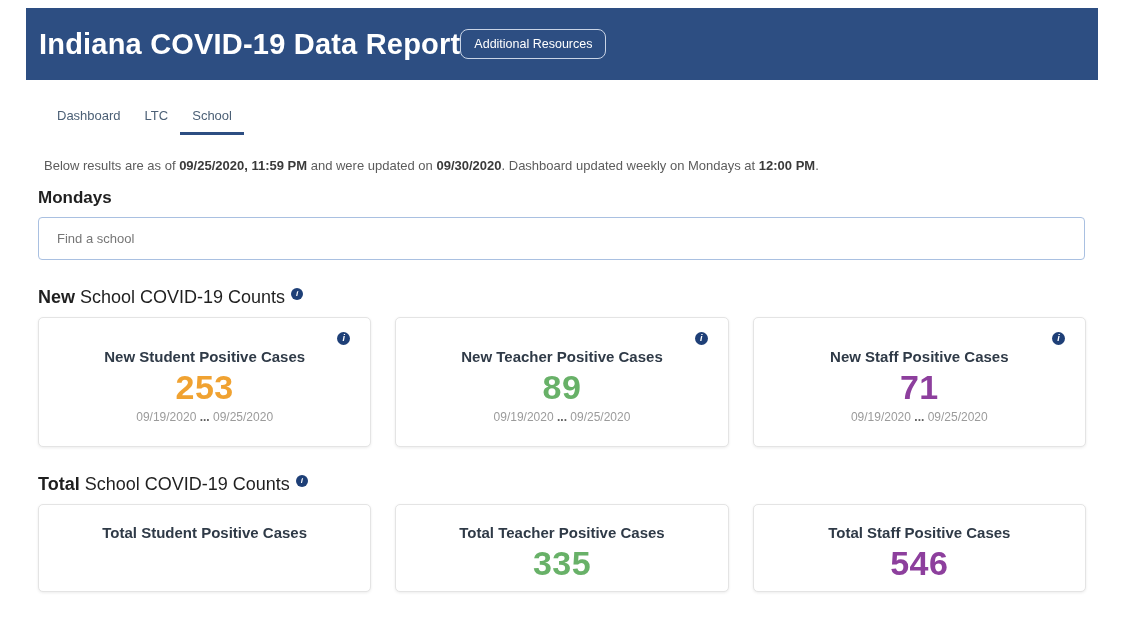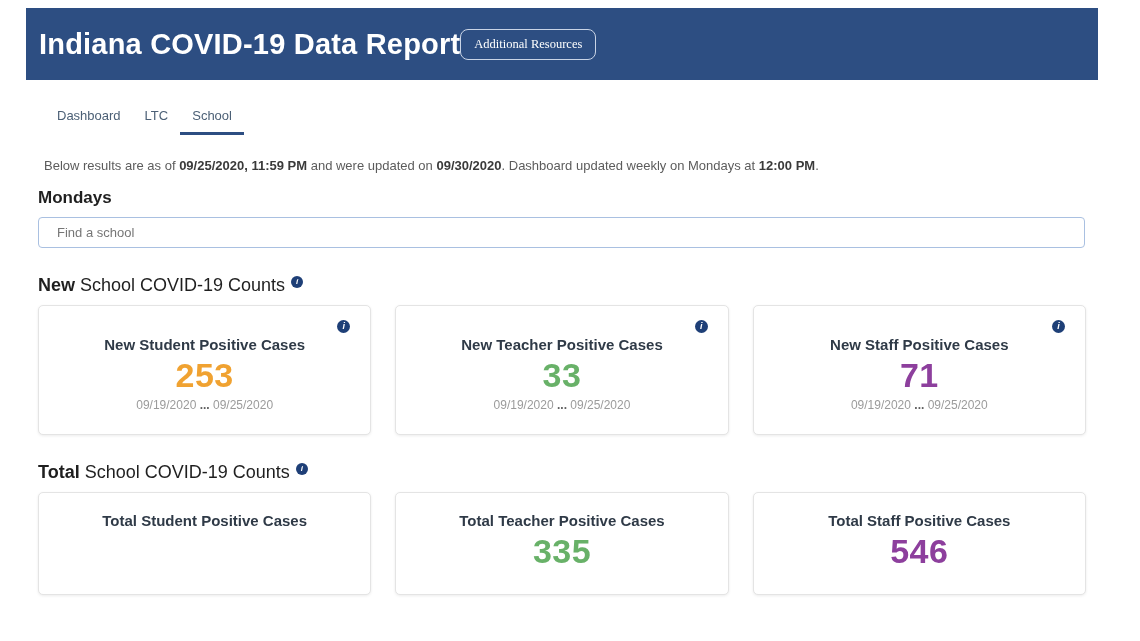--- a/index.html
+++ b/index.html
@@ -25,21 +25,21 @@
     font-size: 29px;
     font-weight: bold;
     letter-spacing: 0.2px;
   }
   .resources-btn {
     background: transparent;
     border: 1px solid #c9d4e6;
     border-radius: 8px;
     color: #ffffff;
     font-size: 12.5px;
-    font-family: Liberation Serif, serif;
+    font-family: Liberation Sans, sans-serif;
     padding: 7px 13px;
     cursor: pointer;
   }
 
   
   .tabs {
     margin: 28px 0 0 45px;
     display: flex;
   }
   .tab {
@@ -64,21 +64,21 @@
   .filters-heading {
     margin: 15px 0 0 38px;
     font-size: 17px;
     font-weight: bold;
     color: #1f1f1f;
   }
   .search-input {
     display: block;
     margin: 9px 0 0 38px;
     width: 1047px;
-    height: 31px;
+    height: 43px;
     border: 1px solid #a9c0e1;
     border-radius: 4px;
     padding: 0 18px;
     font-size: 13px;
     font-family: "Liberation Sans", sans-serif;
     color: #333333;
     outline: none;
   }
   .search-input::placeholder { color: #767676; }
 
@@ -115,21 +115,21 @@
   .card {
     flex: 1;
     position: relative;
     background: #ffffff;
     border: 1px solid #e4e4e4;
     border-radius: 5px;
     box-shadow: 0 1px 3px rgba(0,0,0,0.08);
     text-align: center;
   }
   .cards-row.new-row .card { height: 130px; padding-top: 30px; }
-  .cards-row.total-row .card { height: 103px; padding-top: 19px; }
+  .cards-row.total-row .card { height: 88px; padding-top: 19px; }
   .card .card-info {
     position: absolute;
     top: 14px; right: 20px;
     width: 13px; height: 13px;
     font-size: 9px;
     vertical-align: baseline;
     margin-left: 0;
   }
   .card-title {
     font-size: 15px;
@@ -175,21 +175,21 @@
 <div class="cards-row new-row">
   <div class="card">
     <span class="info-icon card-info">i</span>
     <div class="card-title">New Student Positive Cases</div>
     <div class="card-value" style="color: rgb(240, 162, 49);">253</div>
     <div class="card-dates"><span>09/19/2020 </span><span class="dots">...</span><span> 09/25/2020</span></div>
   </div>
   <div class="card">
     <span class="info-icon card-info">i</span>
     <div class="card-title">New Teacher Positive Cases</div>
-    <div class="card-value" style="color: rgb(104, 177, 104);">33</div>
+    <div class="card-value" style="color: rgb(104, 177, 104);">89</div>
     <div class="card-dates"><span>09/19/2020 </span><span class="dots">...</span><span> 09/25/2020</span></div>
   </div>
   <div class="card">
     <span class="info-icon card-info">i</span>
     <div class="card-title">New Staff Positive Cases</div>
     <div class="card-value" style="color: rgb(141, 63, 157);">71</div>
     <div class="card-dates"><span>09/19/2020 </span><span class="dots">...</span><span> 09/25/2020</span></div>
   </div>
 </div>
 

